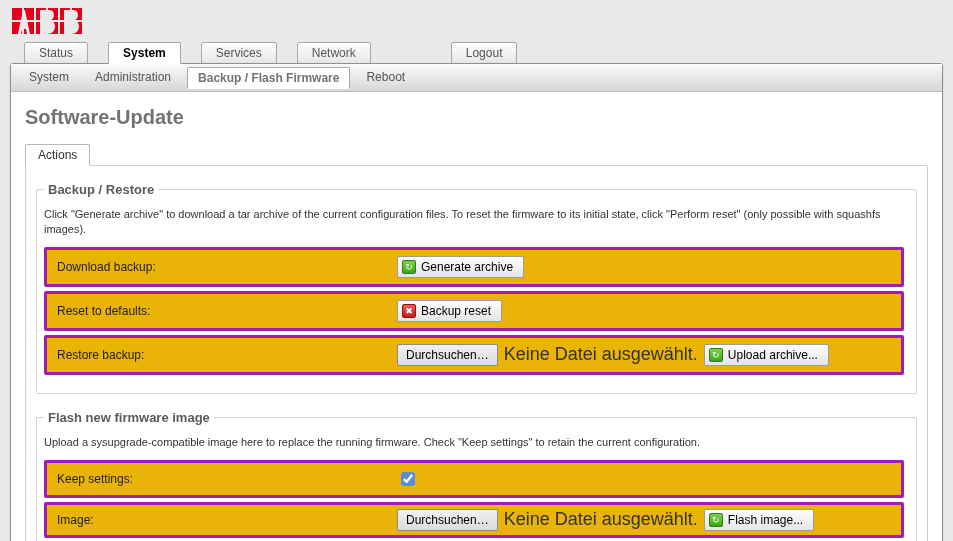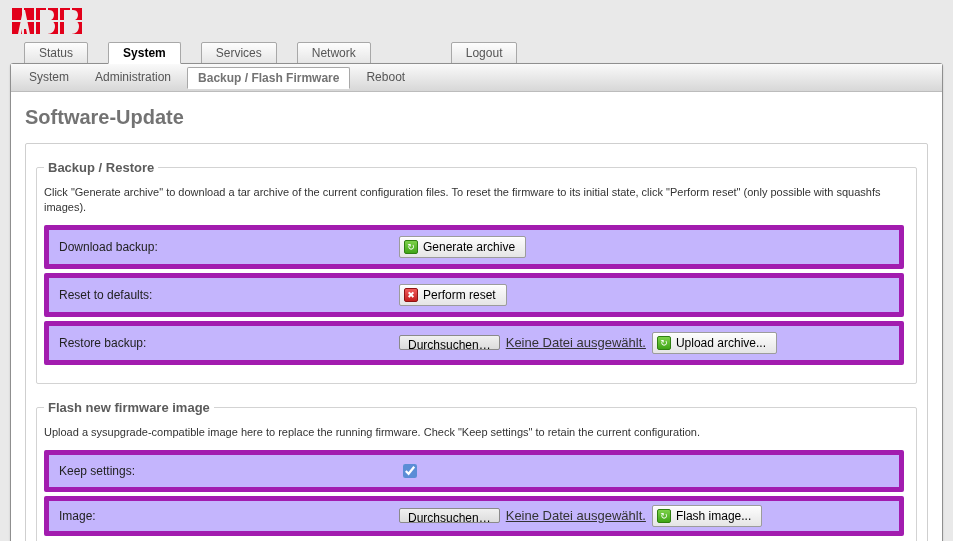--- a/index.html
+++ b/index.html
@@ -126,24 +126,24 @@
   }
   .help {
     font-size: 11px;
     color: #333;
     margin: 2px 0 10px 0;
     line-height: 1.35;
   }
   .row {
     display: flex;
     align-items: center;
-    border: 5px solid #a21caf;
+    border: 3px solid #a21caf;
     border-radius: 2px;
     padding: 6px 10px;
-    background: #c4b5fd;
+    background: #eab308;
     margin-bottom: 4px;
   }
   .row.double { padding: 4px 10px; }
   .row-label {
     width: 340px;
     flex: 0 0 340px;
     color: #222;
     font-size: 12px;
   }
   .row-ctrl { display:flex; align-items:center; gap:6px; flex-wrap:wrap; }
@@ -172,23 +172,23 @@
   .ico-green { background: linear-gradient(#7dd14a,#3fa516); border:1px solid #2f7f11; }
   .ico-red   { background: linear-gradient(#f05a5a,#c41e1e); border:1px solid #8e1414; }
 
   .filebtn {
     background: linear-gradient(#f0f0f0, #dcdcdc);
     border: 1px solid #8a8a8a;
     border-radius: 2px;
     padding: 2px 8px;
     font-size: 12px;
     cursor: pointer;
-    height: 15px;
-  }
-  .file-status { font-size: 13px; color:#333;text-decoration:underline; }
+    height: 22px;
+  }
+  .file-status { font-size: 18px; color:#333; }
 
   .checkbox {
     width: 14px; height:14px;
     accent-color: #5b8dd6;
   }
 
   .restore-note {
     font-size: 11px;
     color: #333;
     margin: 10px 2px 8px 2px;
@@ -236,20 +236,23 @@
     <div class="sub-nav">
       <a>System</a>
       <a>Administration</a>
       <a class="active">Backup / Flash Firmware</a>
       <a>Reboot</a>
     </div>
 
     <div class="content">
       <h2 class="page-title">Software-Update</h2>
 
+      <div class="inner-tab-wrap">
+        <span class="inner-tab">Actions</span>
+      </div>
 
       <div class="panel">
 
         <fieldset class="section">
           <legend>Backup / Restore</legend>
           <div class="help">Click "Generate archive" to download a tar archive of the current configuration files. To reset the firmware to its initial state, click "Perform reset" (only possible with squashfs images).</div>
 
           <div class="row">
             <div class="row-label">Download backup:</div>
             <div class="row-ctrl">
@@ -258,21 +261,21 @@
                 <span>Generate archive</span>
               </button>
             </div>
           </div>
 
           <div class="row">
             <div class="row-label">Reset to defaults:</div>
             <div class="row-ctrl">
               <button class="btn">
                 <span class="ico ico-red">✖</span>
-                <span>Perform reset</span>
+                <span>Backup reset</span>
               </button>
             </div>
           </div>
 
 
           <div class="row">
             <div class="row-label">Restore backup:</div>
             <div class="row-ctrl">
               <button class="filebtn">Durchsuchen…</button>
               <span class="file-status">Keine Datei ausgewählt.</span>

